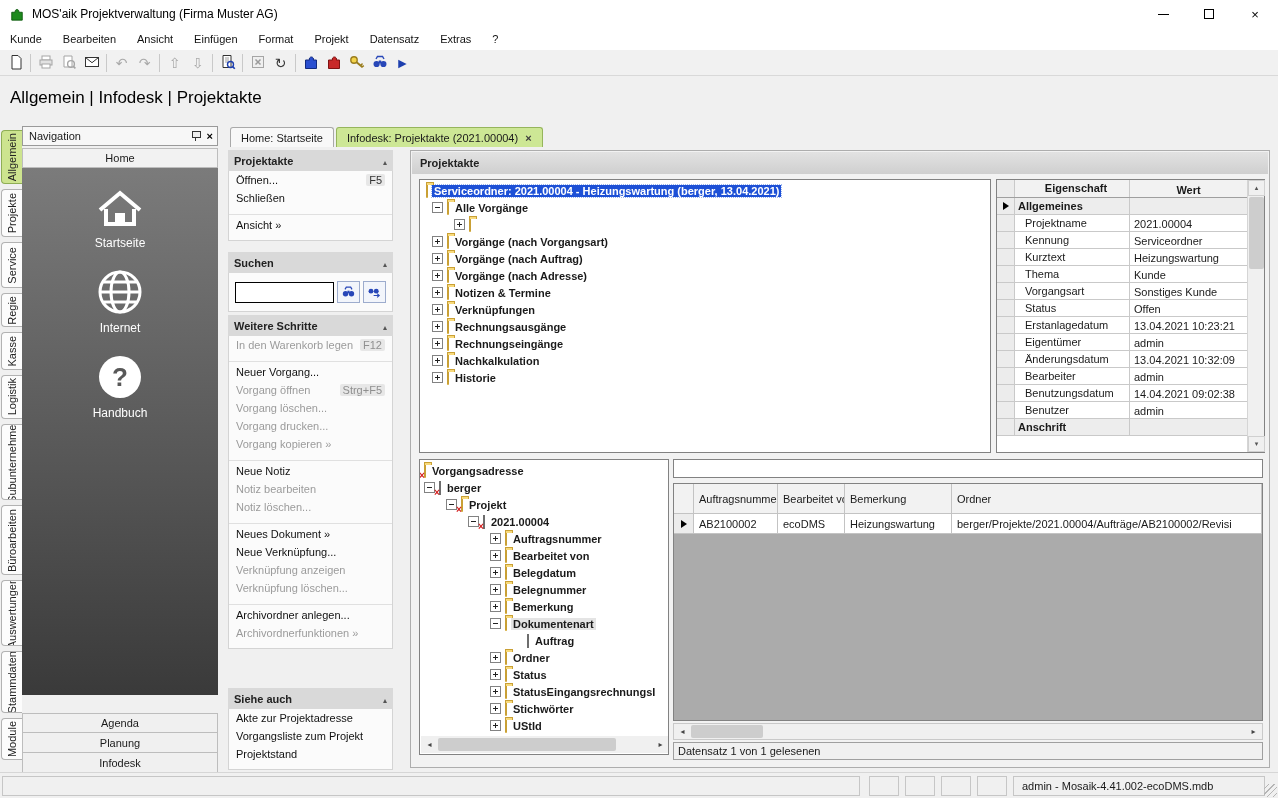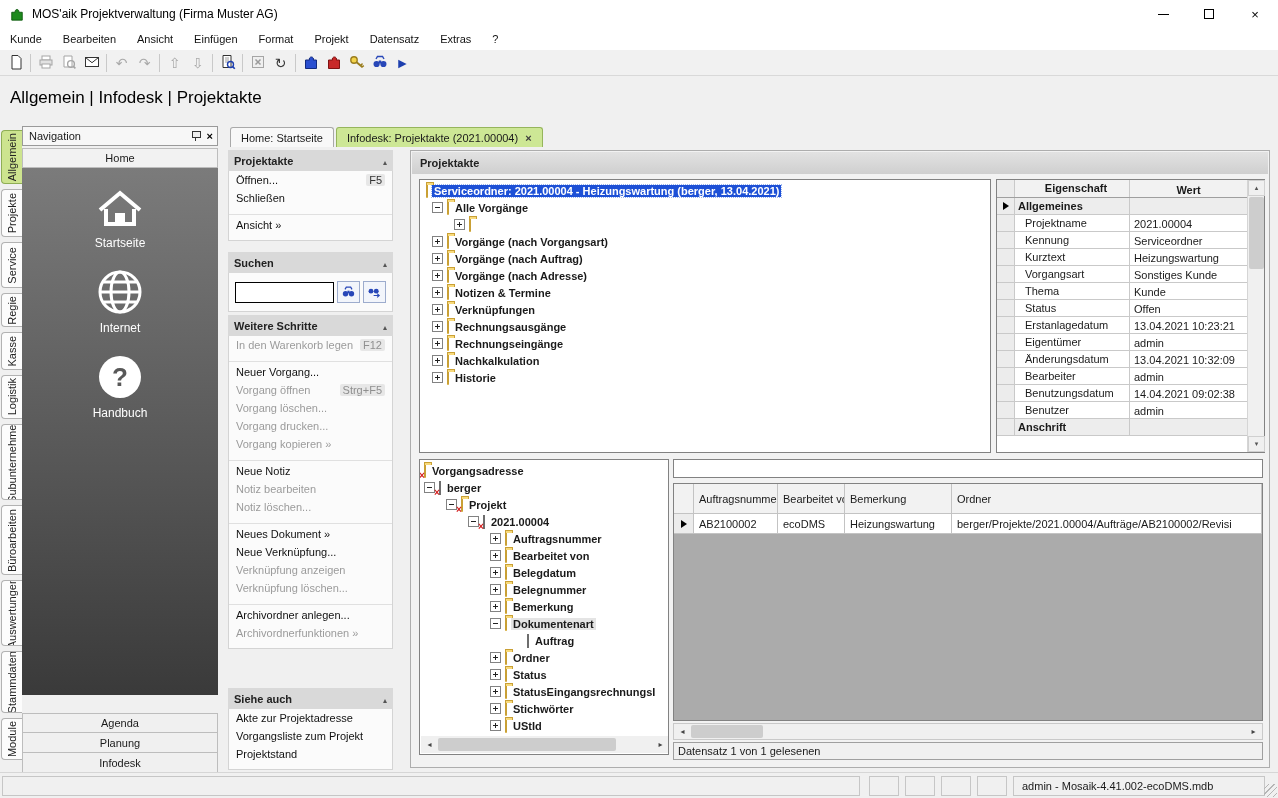--- a/index.html
+++ b/index.html
@@ -592,27 +592,27 @@
             <span class="pname">Kennung</span>
             <span class="pval">Serviceordner</span>
           </div>
         <div class="prow">
             <span class="pmark"></span>
             <span class="pname">Kurztext</span>
             <span class="pval">Heizungswartung</span>
           </div>
         <div class="prow">
             <span class="pmark"></span>
+            <span class="pname">Thema</span>
+            <span class="pval">Kunde</span>
+          </div>
+        <div class="prow">
+            <span class="pmark"></span>
             <span class="pname">Vorgangsart</span>
             <span class="pval">Sonstiges Kunde</span>
-          </div>
-        <div class="prow">
-            <span class="pmark"></span>
-            <span class="pname">Thema</span>
-            <span class="pval">Kunde</span>
           </div>
         <div class="prow">
             <span class="pmark"></span>
             <span class="pname">Status</span>
             <span class="pval">Offen</span>
           </div>
         <div class="prow">
             <span class="pmark"></span>
             <span class="pname">Erstanlagedatum</span>
             <span class="pval">13.04.2021 10:23:21</span>

